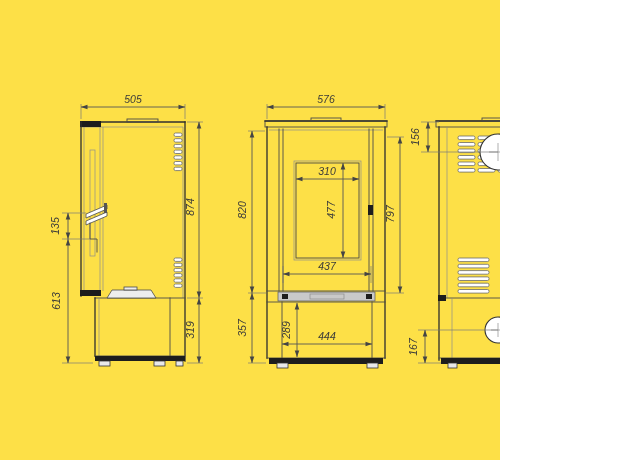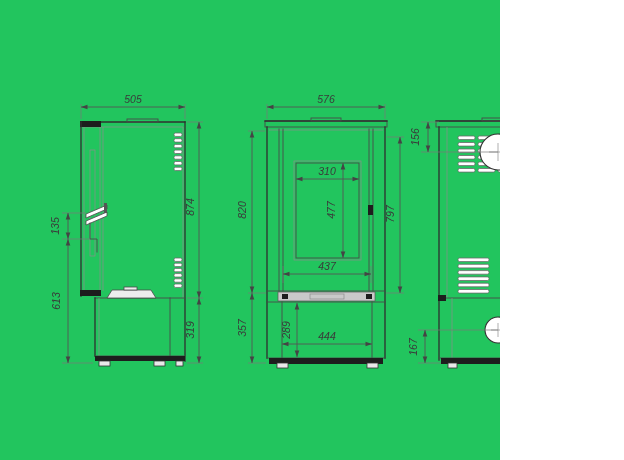--- a/index.html
+++ b/index.html
@@ -1,16 +1,16 @@
 <!DOCTYPE html>
 <html><head>
 <meta charset="utf-8">
 <style>
   html,body{margin:0;padding:0;background:#ffffff;}
-  .page{position:relative;width:500px;height:460px;background:#22c55e;overflow:hidden;font-family:"Liberation Sans",sans-serif;}
+  .page{position:relative;width:500px;height:460px;background:#fde047;overflow:hidden;font-family:"Liberation Sans",sans-serif;}
   svg{position:absolute;left:0;top:0;}
   .ln{stroke:#2f2f2f;stroke-width:1.3;fill:none;stroke-linecap:square;}
   .ln2{stroke:#4a4a4a;stroke-width:0.9;fill:none;stroke-linecap:square;}
   .lt{stroke:#8d8d8d;stroke-width:0.7;fill:none;}
   .dim{stroke:#555555;stroke-width:0.9;fill:none;}
   .ext{stroke:#787878;stroke-width:0.7;fill:none;}
   .slot{fill:#ffffff;stroke:#6a6a6a;stroke-width:0.8;}
   .dk{fill:#1d1d1d;stroke:none;}
   .foot{fill:#e9e9e9;stroke:#333333;stroke-width:0.8;}
   .band{fill:#c9c9c9;stroke:#555555;stroke-width:0.7;}

